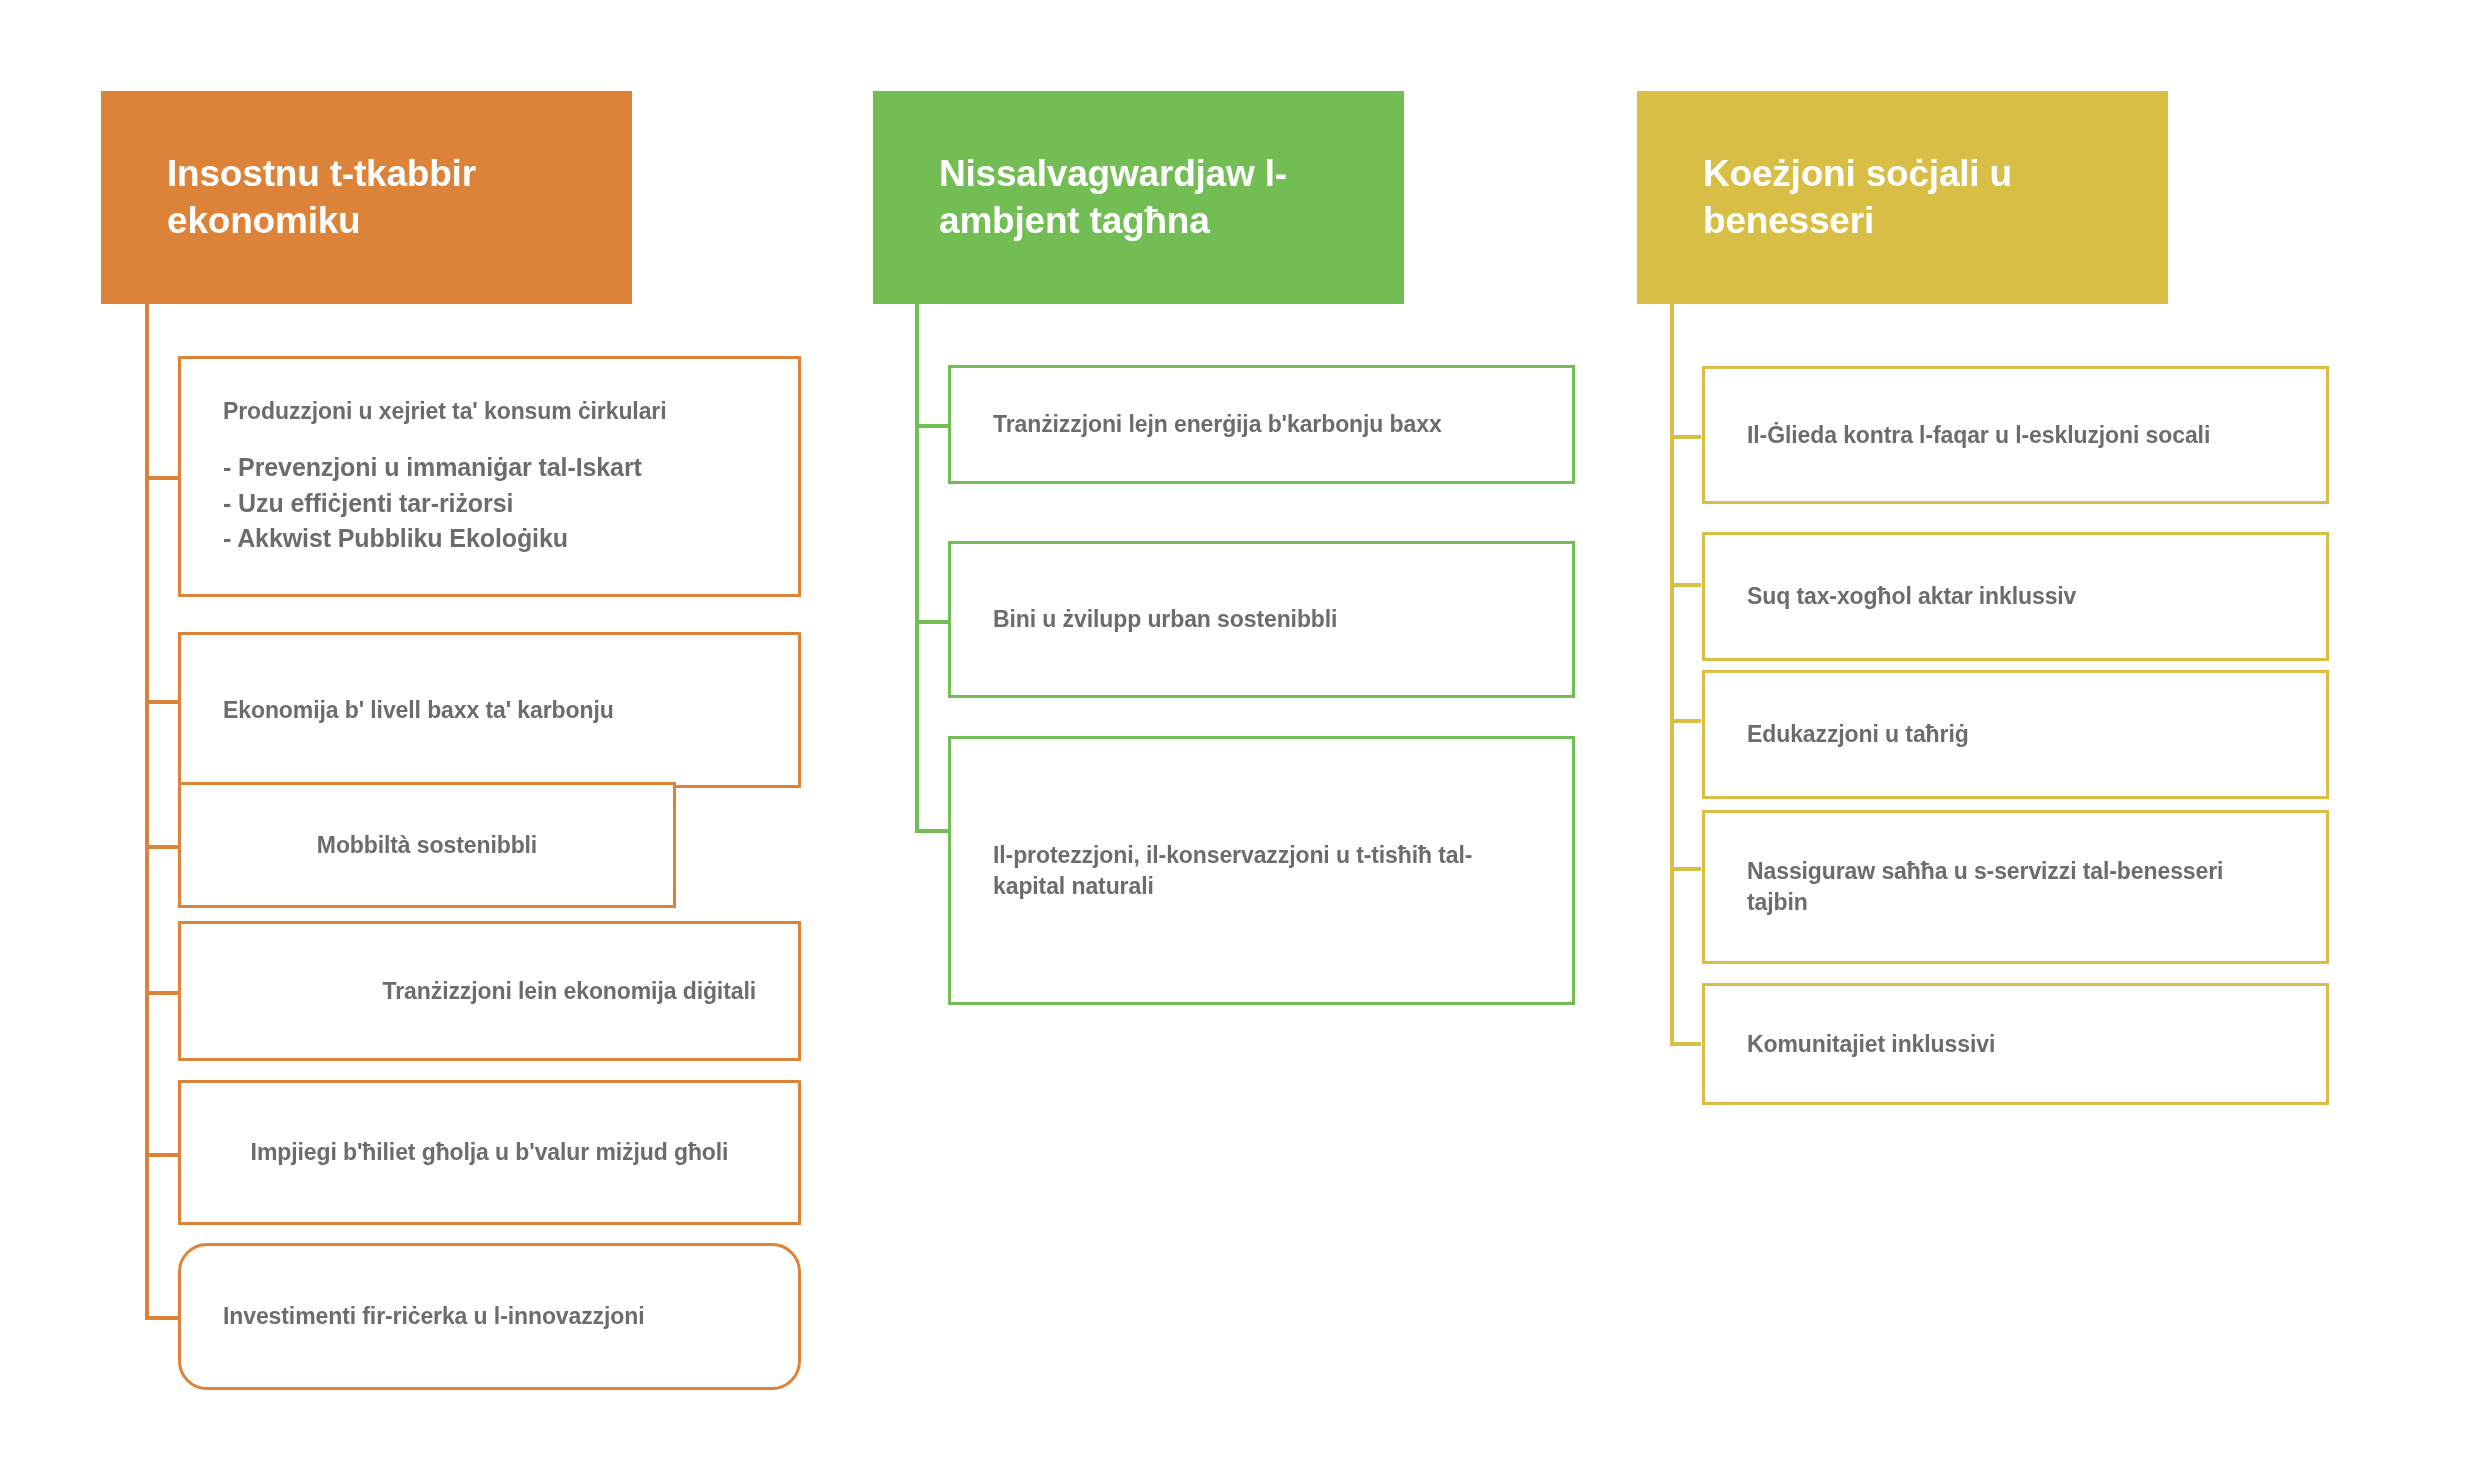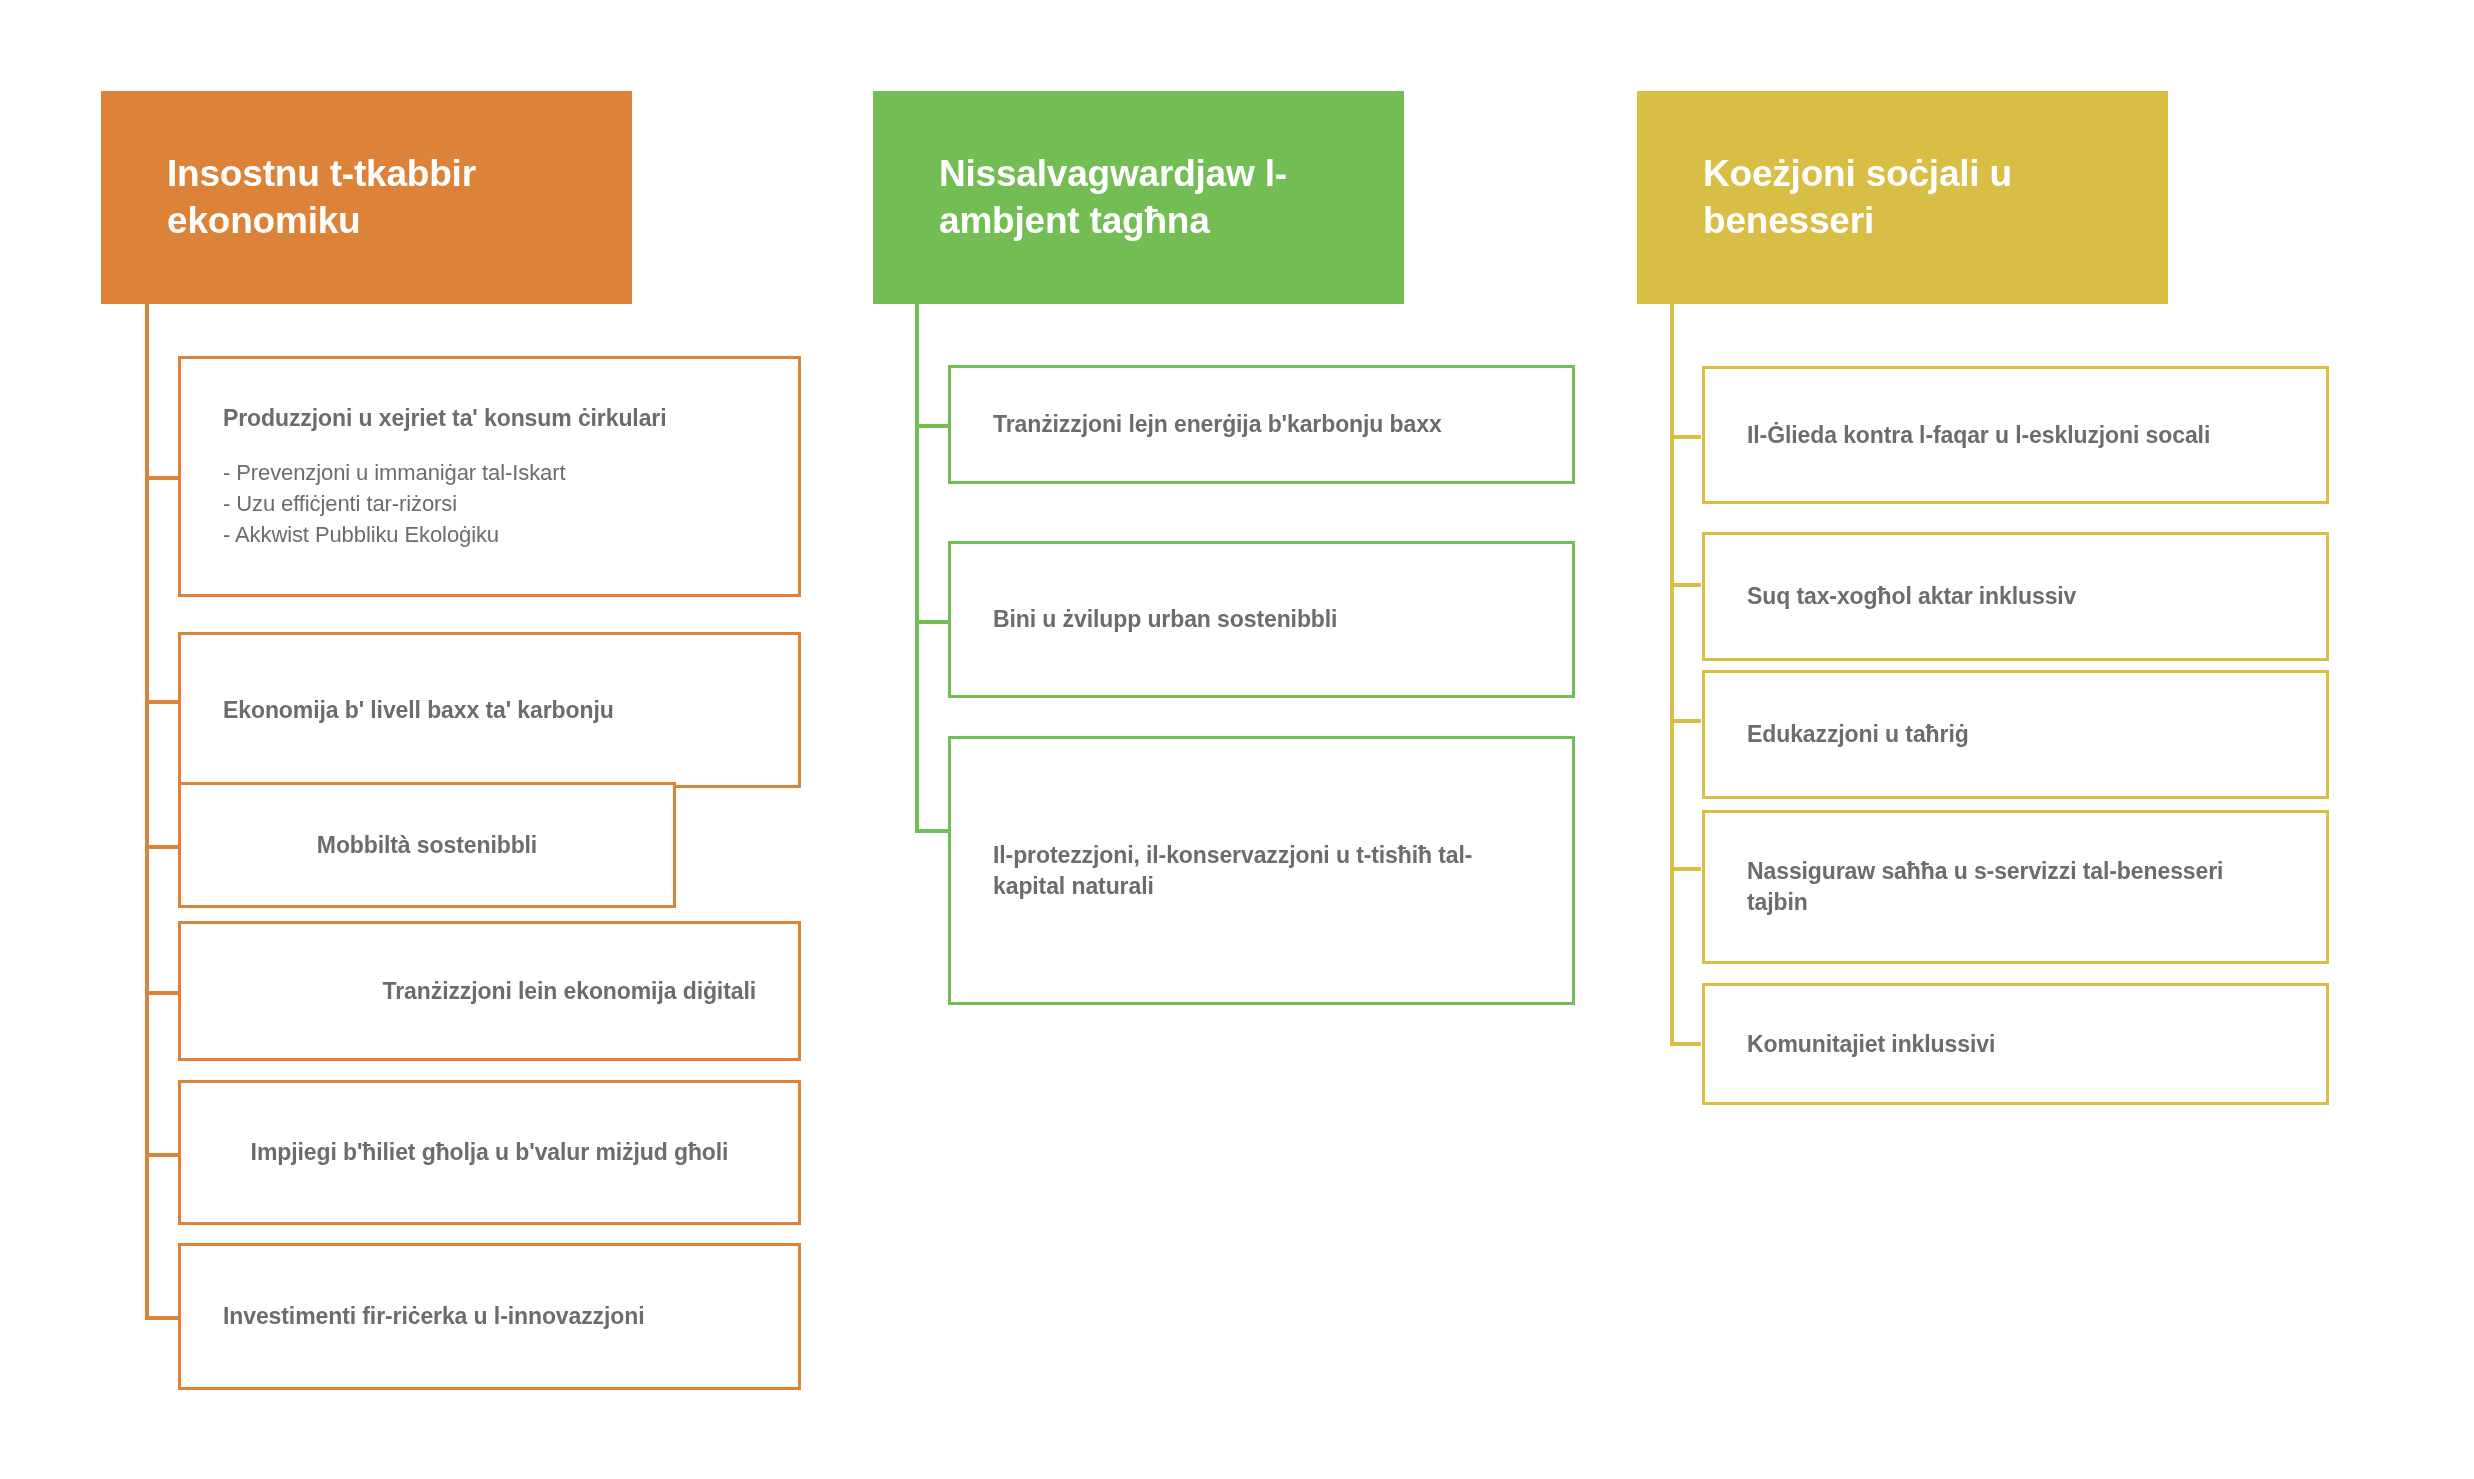--- a/index.html
+++ b/index.html
@@ -66,22 +66,22 @@
   }
   .box .title {
     color: #6c6c6c;
     font-weight: 700;
     font-size: 23px;
     line-height: 1.34;
     letter-spacing: -0.1px;
   }
   .box .bullets {
     color: #6c6c6c;
-    font-weight: 400;
-    font-size: 22px;
+    font-weight: 700;
+    font-size: 25px;
     line-height: 1.42;
     letter-spacing: -0.1px;
     margin-top: 23px;
     white-space: pre-line;
   }
 </style>
 </head>
 <body>
 
 <div id="canvas">
@@ -105,21 +105,21 @@
       </div>
       <div class="stub" style="left: 145px; top: 991px; width: 33px; background: rgb(220, 130, 57);"></div>
       <div class="box" style="left: 178px; top: 921px; width: 623px; height: 140px; border-color: rgb(220, 130, 57); text-align: right;">
         <div class="title">Tranżizzjoni lein ekonomija diġitali</div>
       </div>
       <div class="stub" style="left: 145px; top: 1153px; width: 33px; background: rgb(220, 130, 57);"></div>
       <div class="box" style="left: 178px; top: 1080px; width: 623px; height: 145px; border-color: rgb(220, 130, 57); text-align: center;">
         <div class="title">Impjiegi b'ħiliet għolja u b'valur miżjud għoli</div>
       </div>
       <div class="stub" style="left: 145px; top: 1316px; width: 33px; background: rgb(220, 130, 57);"></div>
-      <div class="box" style="left: 178px; top: 1243px; width: 623px; height: 147px; border-color: rgb(220, 130, 57);">
+      <div class="box" style="left: 178px; top: 1243px; width: 623px; height: 147px; border-color: rgb(220, 130, 57); border-radius: 29px;">
         <div class="title">Investimenti fir-riċerka u l-innovazzjoni</div>
       </div>
     </div>
     <div class="column" style="left: 0px;">
       <div class="header" style="left: 873px; top: 91px; width: 531px; height: 213px; background: rgb(114, 190, 85);">Nissalvagwardjaw l-ambjent tagħna</div>
       <div class="trunk" style="left: 915px; top: 304px; height: 527px; background: rgb(114, 190, 85);"></div>
       <div class="stub" style="left: 915px; top: 424px; width: 33px; background: rgb(114, 190, 85);"></div>
       <div class="box" style="left: 948px; top: 365px; width: 627px; height: 119px; border-color: rgb(114, 190, 85);">
         <div class="title">Tranżizzjoni lejn enerġija b'karbonju baxx</div>
       </div>

